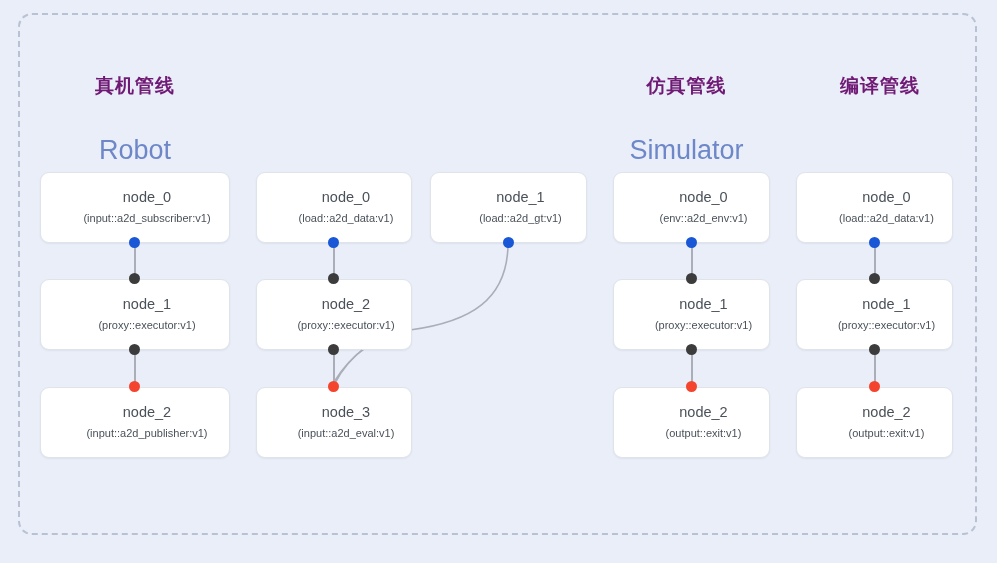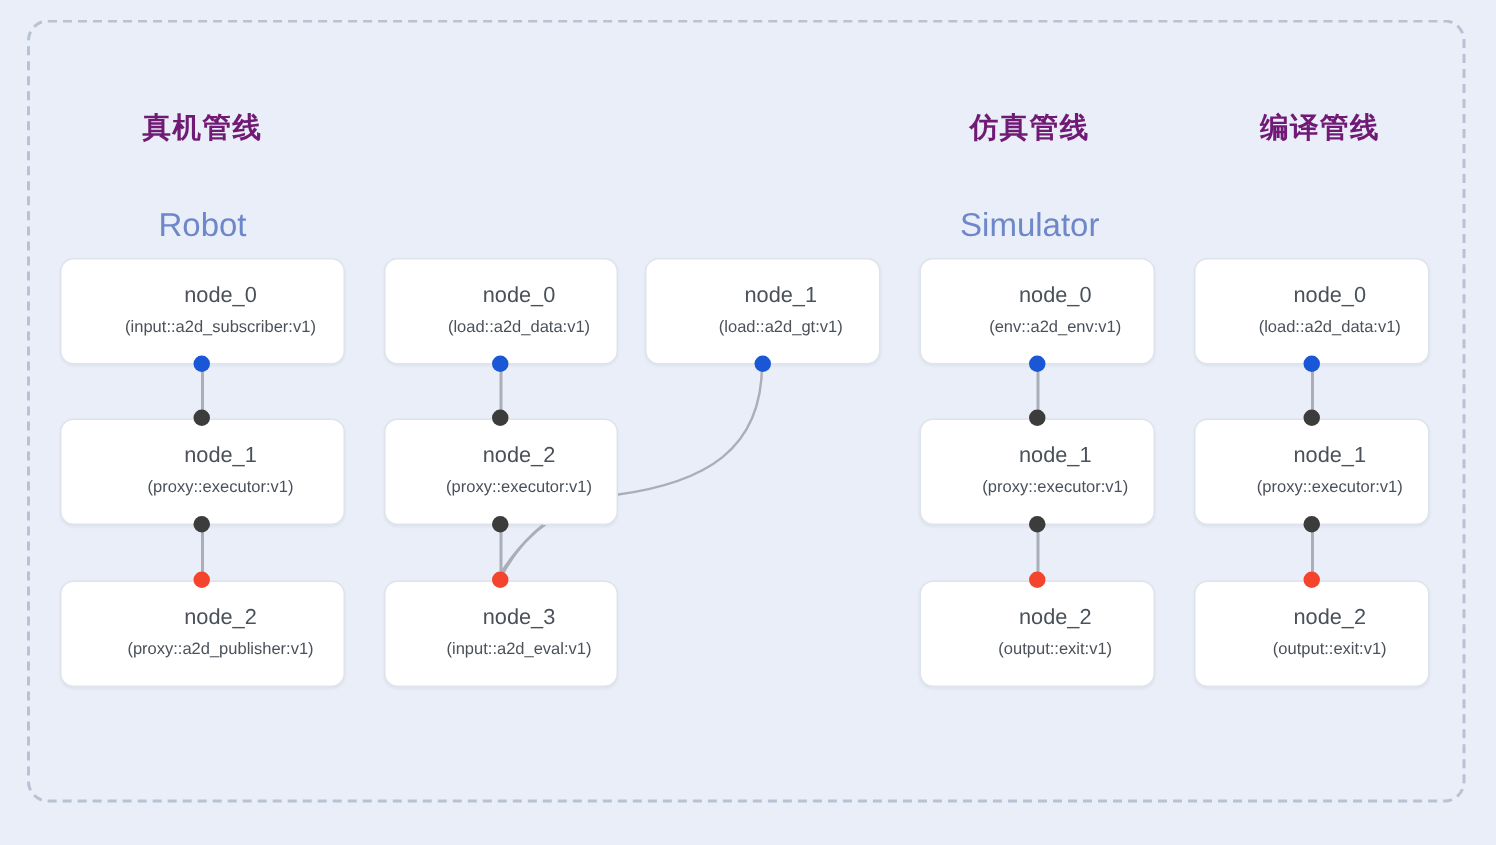--- a/index.html
+++ b/index.html
@@ -47,21 +47,21 @@
     font-weight: bold;
     color: #701a75;
     letter-spacing: 1px;
     line-height: 26px;
   }
   .col-title-en {
     position: absolute;
     width: 100%;
     text-align: center;
     top: 123px;
-    font-size: 22px;
+    font-size: 27px;
     color: #6d87c9;
     line-height: 28px;
   }
   
   .node {
     position: absolute;
     box-sizing: border-box;
     background: #ffffff;
     border: 1px solid #dfe3ea;
     border-radius: 9px;
@@ -147,21 +147,21 @@
   <div class="node" style="left:40px; top:279px; width:190px; height:71px;">
     <div class="node-title">node_1</div>
     <div class="node-sub">(proxy::executor:v1)</div>
   </div>
   <div class="link-v" style="left:134px; top:350px; height:37px;"></div>
   <div class="port black" style="left:129px; top:344px;"></div>
   <div class="port red" style="left:129px; top:381px;"></div>
 
   <div class="node" style="left:40px; top:387px; width:190px; height:71px;">
     <div class="node-title">node_2</div>
-    <div class="node-sub">(proxy::a2d_publisher:v1)</div>
+    <div class="node-sub">(input::a2d_publisher:v1)</div>
   </div>
 
 
   <div class="node" style="left:256px; top:172px; width:156px; height:71px;">
     <div class="node-title">node_0</div>
     <div class="node-sub">(load::a2d_data:v1)</div>
   </div>
   <div class="link-v" style="left:333px; top:243px; height:36px;"></div>
   <div class="port blue" style="left:328px; top:237px;"></div>
   <div class="port black" style="left:328px; top:273px;"></div>

